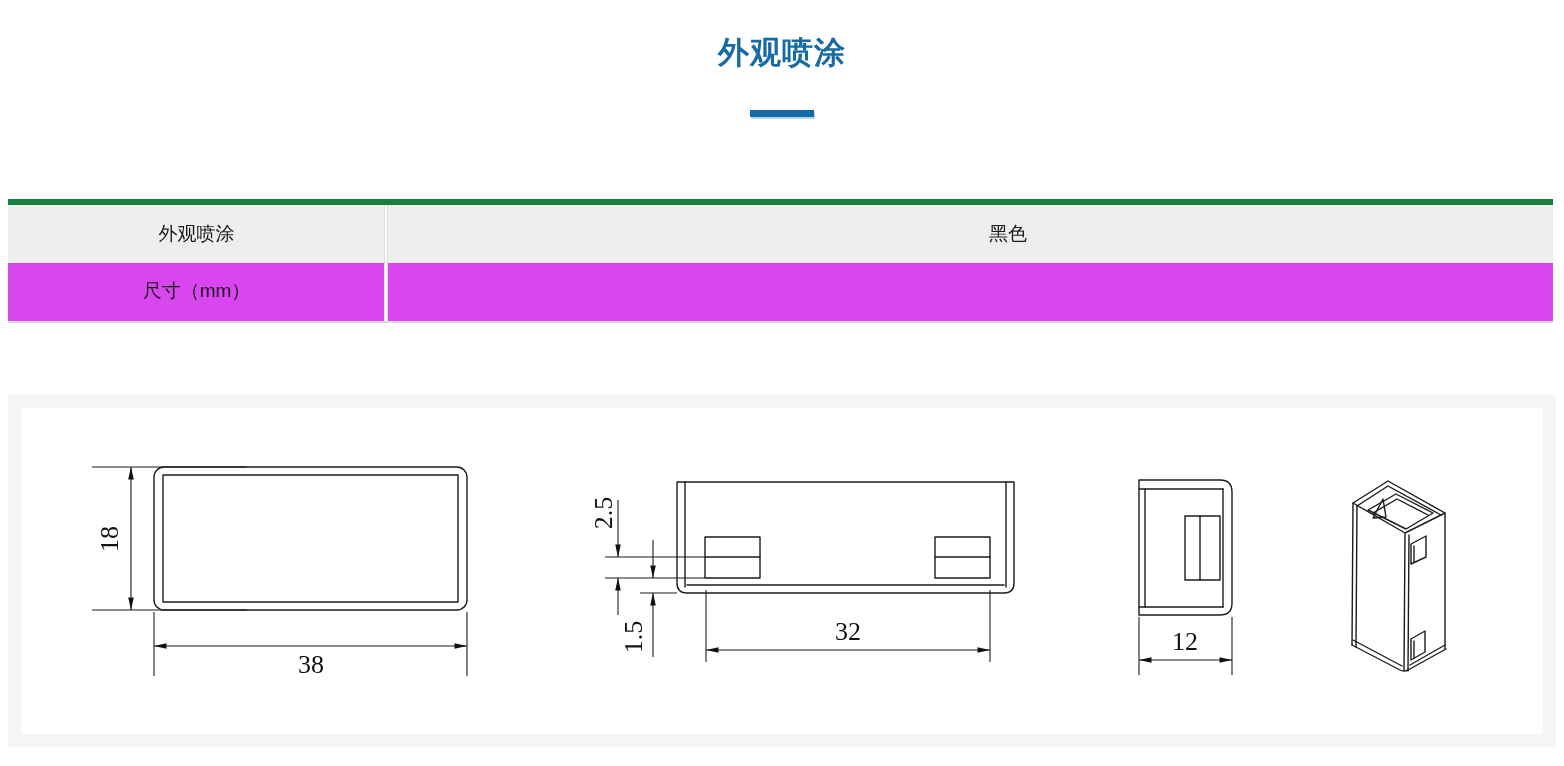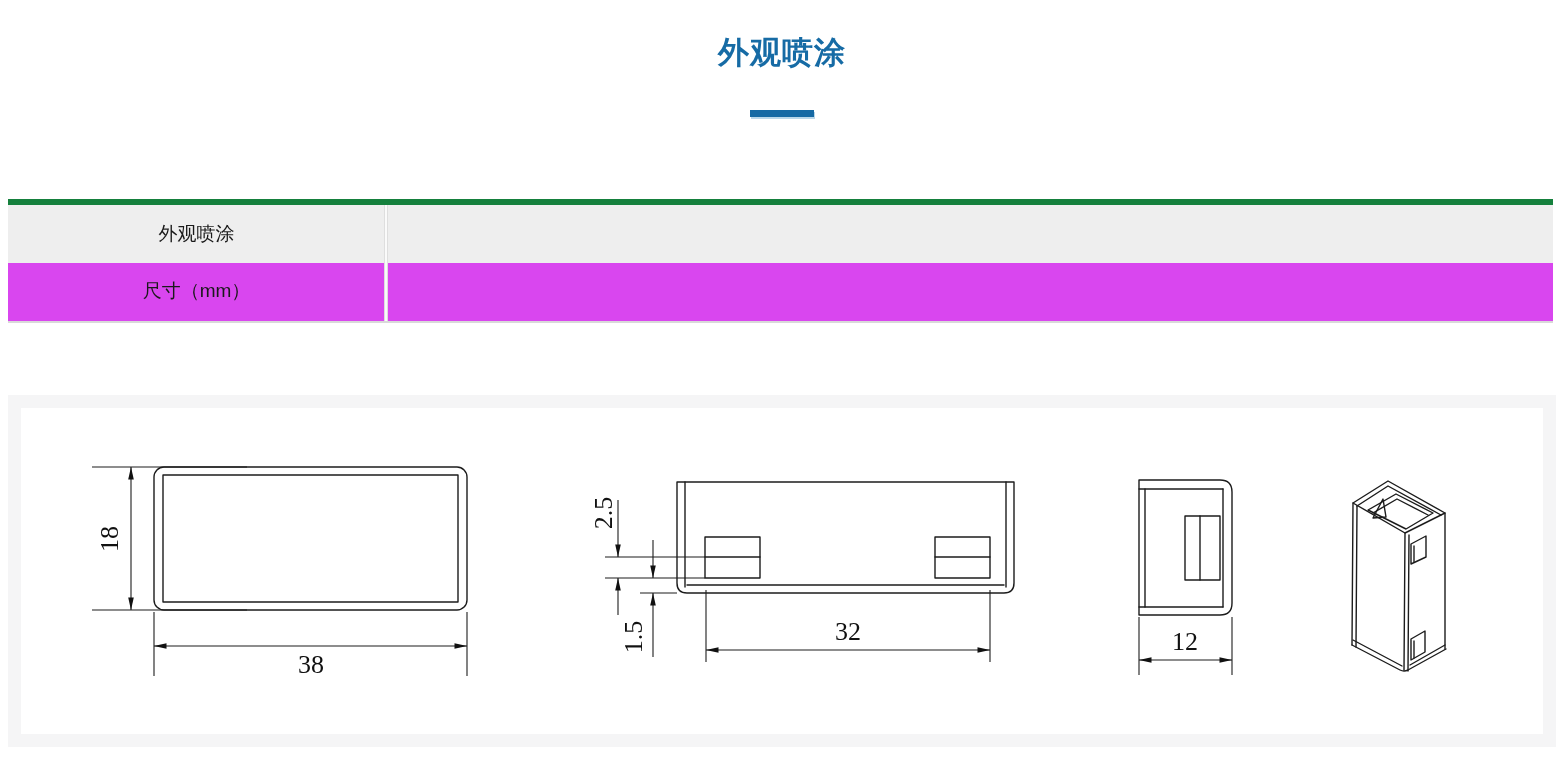--- a/index.html
+++ b/index.html
@@ -47,20 +47,21 @@
 </style>
 </head>
 <body>
 
 <div class="page-title" style="color:#166ba5;">外观喷涂</div>
 <div class="title-bar" style="background:#1569a4;box-shadow:1px 2px 0 #b9d7ea;"></div>
 
 <div class="spec-table">
   <div class="spec-row header">
     <div class="cell label">外观喷涂</div>
+    <div class="cell value">黑色</div>
   </div>
   <div class="spec-row body">
     <div class="cell label">尺寸（mm）</div>
   </div>
   <div class="col-divider"></div>
 </div>
 
 <div class="panel">
   <div class="panel-inner">
     <svg width="1522" height="326" viewBox="0 0 1522 326">

